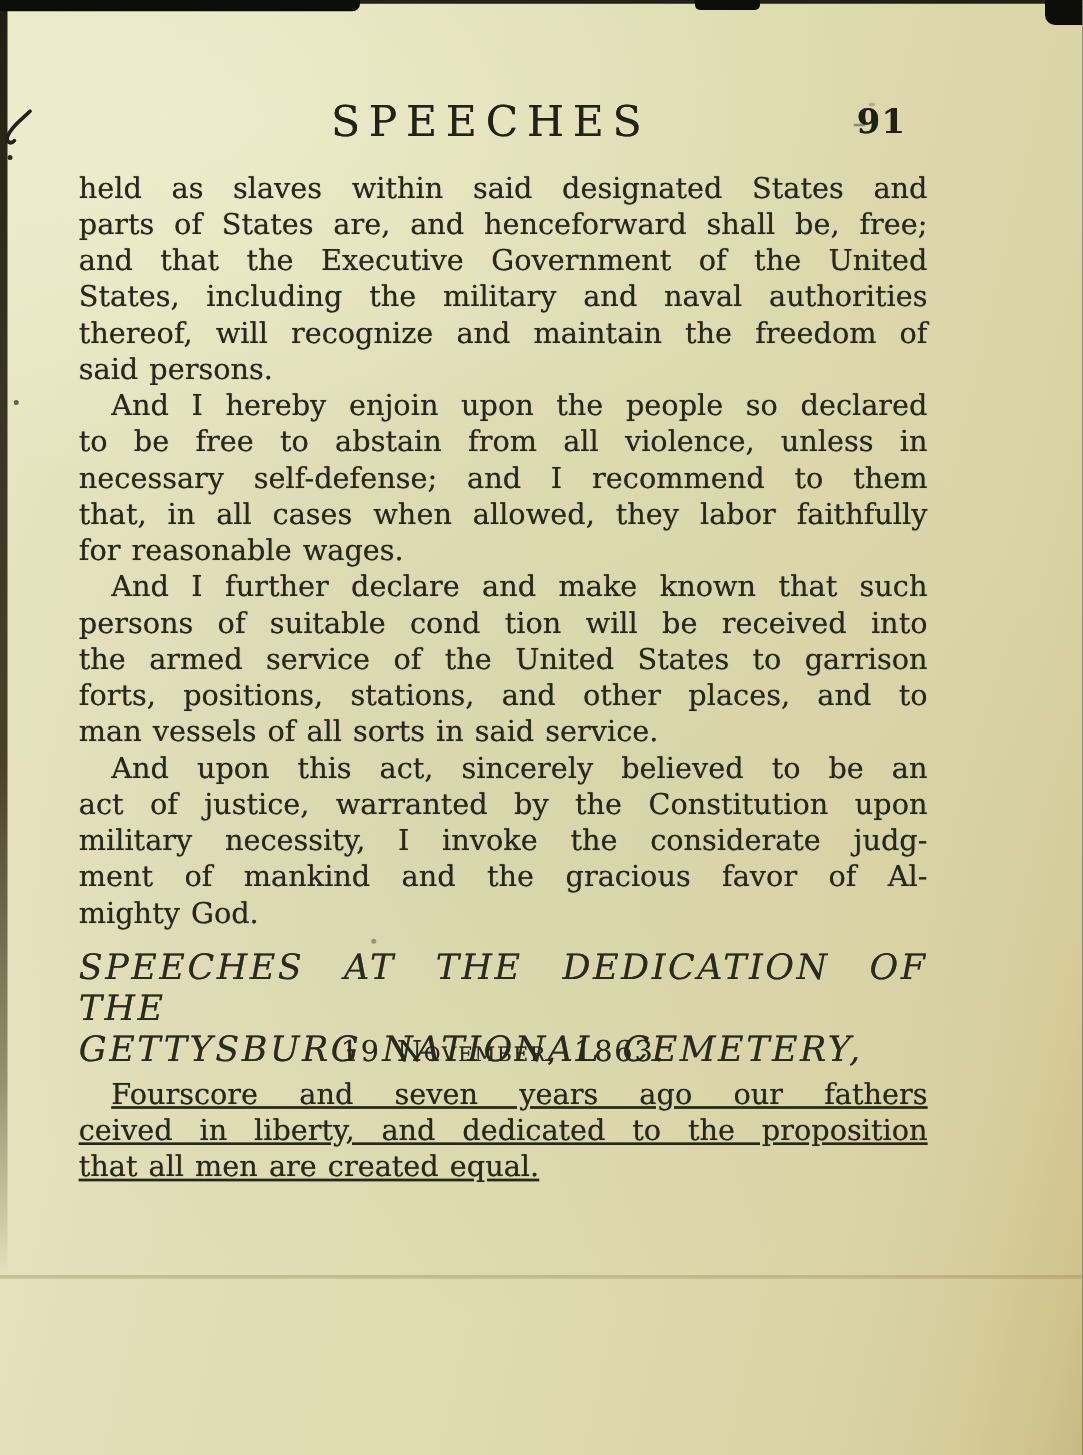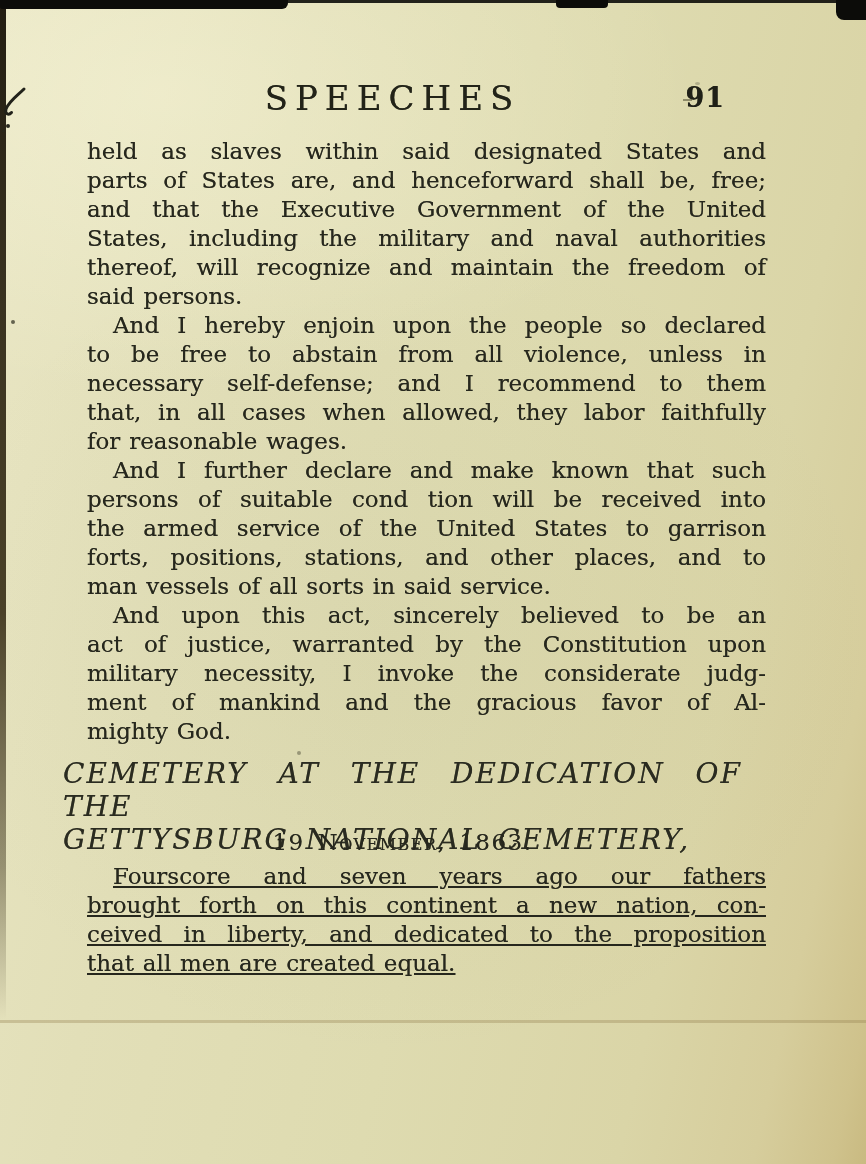--- a/index.html
+++ b/index.html
@@ -40,21 +40,21 @@
     font-size:34px;letter-spacing:7px;line-height:32px;color:#222318;
     text-shadow:0 0 .5px rgba(34,35,24,.7);
   }
   .page-number{
     position:absolute;right:17px;top:0;
     font-size:27px;font-weight:bold;letter-spacing:1px;line-height:32px;color:#1f2017;
     text-shadow:0 0 .5px rgba(31,32,23,.7);
   }
   
   .textblock{position:absolute;left:63px;width:679px;font-size:23px;line-height:29px;word-spacing:1.5px;
-    text-shadow:0 0 .6px rgba(38,39,29,.65);margin-left:24px;}
+    text-shadow:0 0 .6px rgba(38,39,29,.65);}
   .block-1{top:137px;}
   .block-2{top:862px;text-decoration:underline;}
   .line{text-align:justify;text-align-last:justify;white-space:normal;}
   .line.last{text-align-last:left;}
   .line.indent{text-indent:26px;}
   
   .section-heading{position:absolute;left:63px;top:757px;width:679px;
     font-style:italic;font-size:28px;line-height:33px;letter-spacing:2px;word-spacing:6px;
     color:#2a2b20;text-shadow:0 0 .5px rgba(42,43,32,.6);}
   .heading-line-1{text-align:justify;text-align-last:justify;}
@@ -118,27 +118,26 @@
       <div>
         <div class="line indent">And upon this act, sincerely believed to be an</div>
         <div class="line">act of justice, warranted by the Constitution upon</div>
         <div class="line">military necessity, I invoke the considerate judg-</div>
         <div class="line">ment of mankind and the gracious favor of Al-</div>
         <div class="line last">mighty God.</div>
       </div>
     </div>
 
   <div class="section-heading">
-    <div class="heading-line-1">CEMETERY AT THE DEDICATION OF THE</div>
+    <div class="heading-line-1">SPEECHES AT THE DEDICATION OF THE</div>
     <div class="heading-line-2">GETTYSBURG NATIONAL CEMETERY,</div>
   </div>
   <div class="section-date">19 November, 1863.</div>
 
   <div class="textblock block-2">
       <div>
         <div class="line indent">Fourscore and seven years ago our fathers</div>
-        <div class="line">brought forth on this continent a new nation, con-</div>
         <div class="line">ceived in liberty, and dedicated to the proposition</div>
         <div class="line last">that all men are created equal.</div>
       </div>
     </div>
 
 </div>
 
 </body></html>

